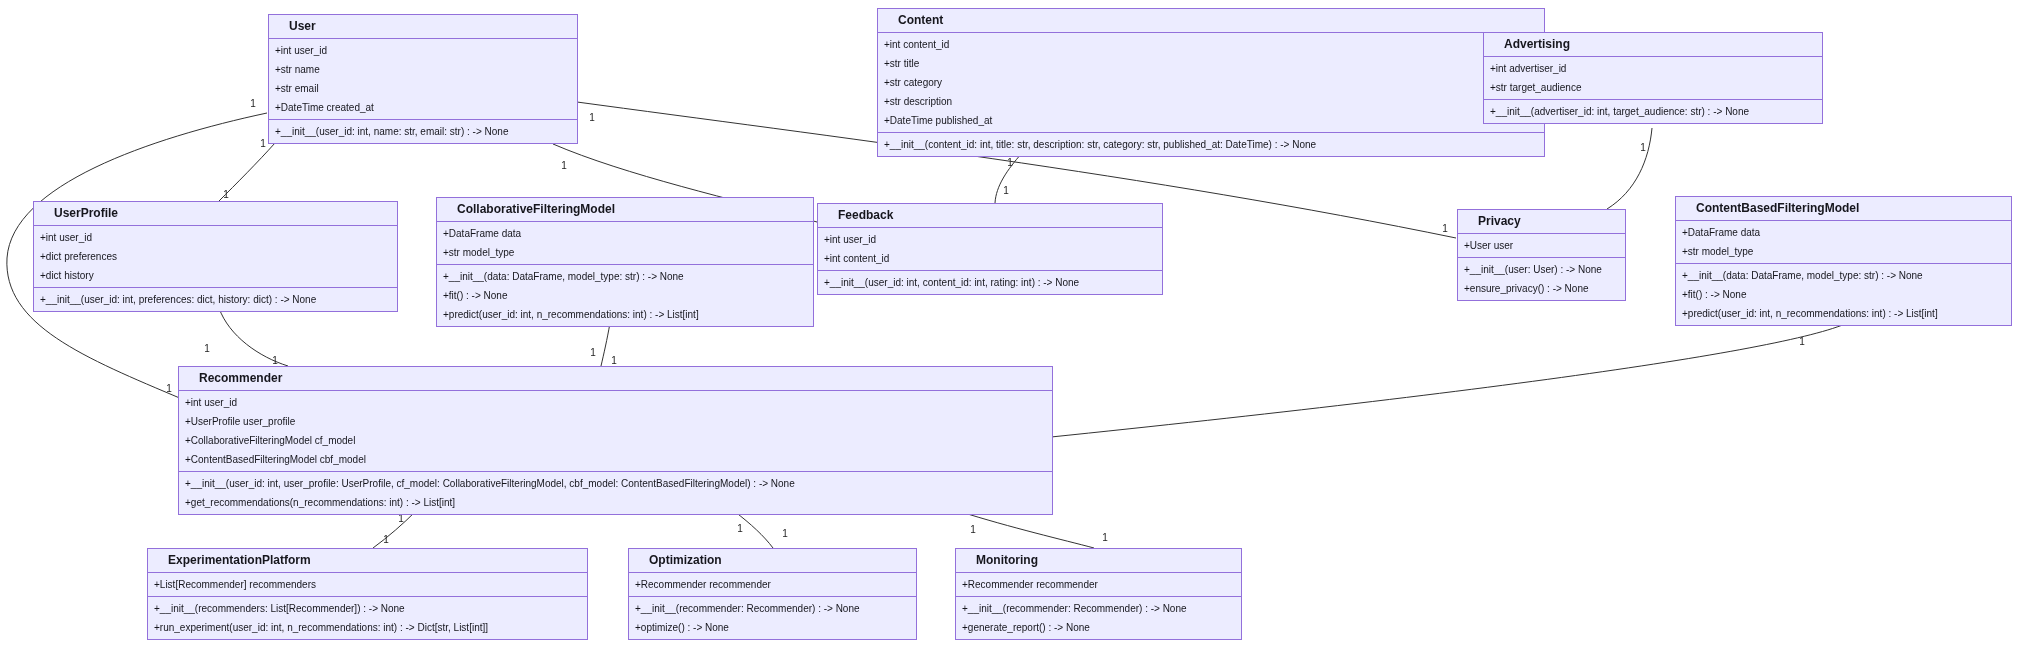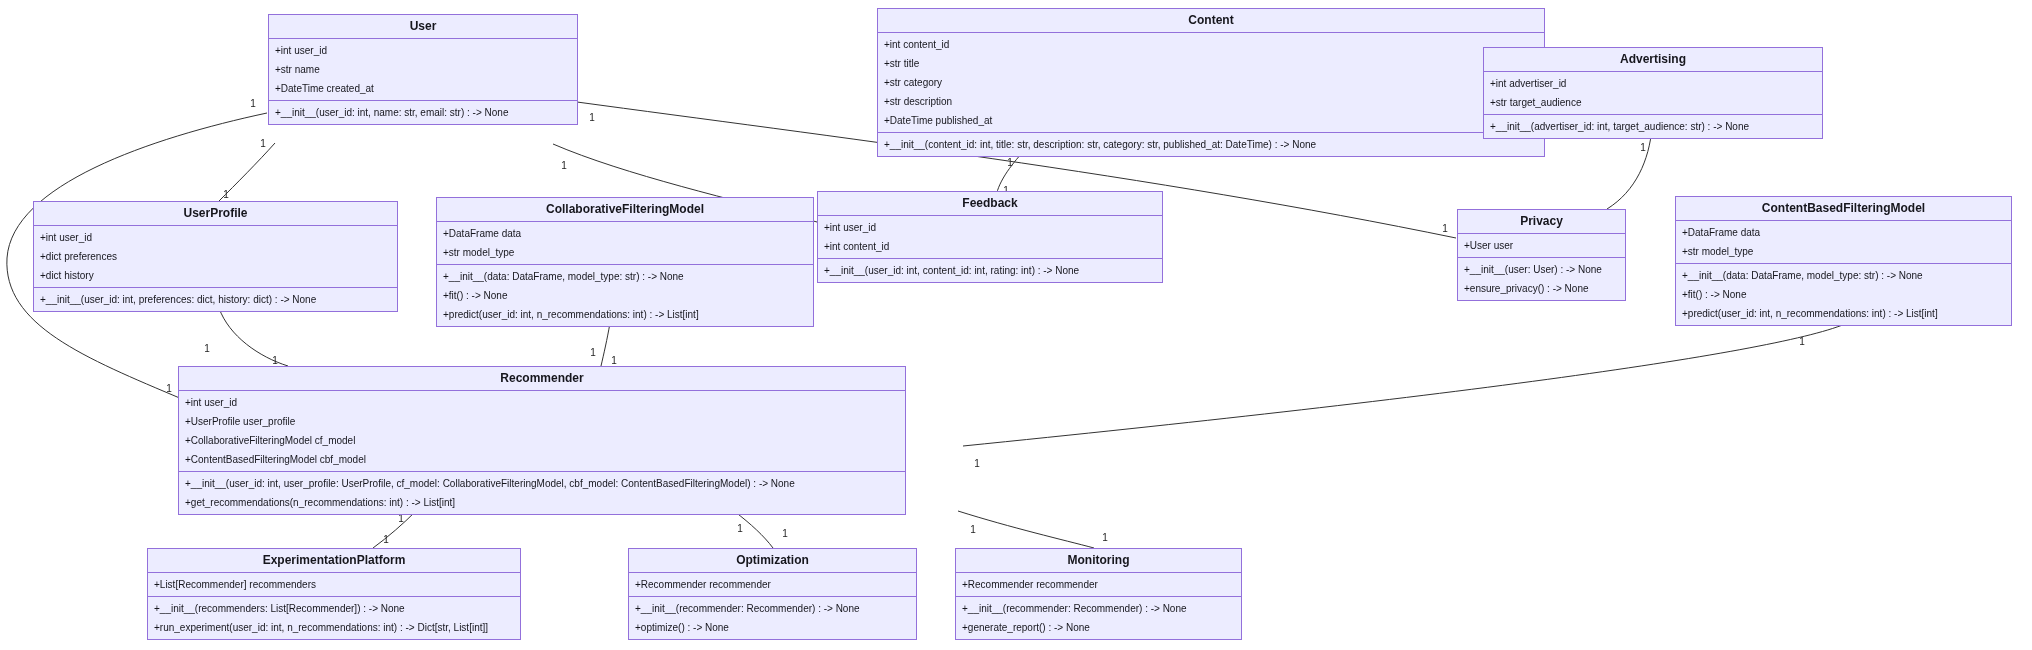--- a/index.html
+++ b/index.html
@@ -10,21 +10,21 @@
   }
   #diagram{position:absolute;left:0;top:0;width:2032px;height:650px;}
   #edge-layer{position:absolute;left:0;top:0;z-index:0;}
   .edge{fill:none;stroke:#333333;stroke-width:1px;}
   .card{font-size:10px;fill:#222222;text-anchor:middle;font-family:"Liberation Sans","DejaVu Sans",sans-serif;}
   .cbox{
     position:absolute;box-sizing:border-box;z-index:1;
     background:#ECECFF;border:1px solid #9370DB;color:#16161d;
   }
   .ctitle{
-    height:23px;line-height:23px;text-align:center;font-weight:bold;font-size:12px;
+    height:23px;line-height:23px;text-align:left;font-weight:bold;font-size:12px;
     border-bottom:1px solid #9370DB;padding:0 20px;white-space:nowrap;overflow:hidden;
   }
   .sec{padding:2px 0;}
   .sec.methods{border-top:1px solid #9370DB;}
   .member{
     height:19px;line-height:19px;font-size:10px;padding:0 6px;
     white-space:nowrap;overflow:hidden;
   }
 </style>
 </head>
@@ -66,40 +66,41 @@
       <text x="275" y="364" class="card">1</text>
       <path d="M610 323 C607 340 604 353 601 366" class="edge"></path>
       <text x="593" y="356" class="card">1</text>
       <text x="614" y="364" class="card">1</text>
     </svg>
 <div class="cbox" style="left: 268px; top: 14px; width: 310px;">
       <div class="ctitle">User</div>
       <div class="sec attributes">
         <div class="member">+int user_id</div>
         <div class="member">+str name</div>
+        <div class="member">+str email</div>
         <div class="member">+DateTime created_at</div>
       </div>
       <div class="sec methods">
         <div class="member">+__init__(user_id: int, name: str, email: str) : -&gt; None</div>
       </div>
     </div>
     <div class="cbox" style="left: 877px; top: 8px; width: 668px;">
       <div class="ctitle">Content</div>
       <div class="sec attributes">
         <div class="member">+int content_id</div>
         <div class="member">+str title</div>
         <div class="member">+str category</div>
         <div class="member">+str description</div>
         <div class="member">+DateTime published_at</div>
       </div>
       <div class="sec methods">
         <div class="member">+__init__(content_id: int, title: str, description: str, category: str, published_at: DateTime) : -&gt; None</div>
       </div>
     </div>
-    <div class="cbox" style="left: 1483px; top: 32px; width: 340px; margin-top: 15px;">
+    <div class="cbox" style="left: 1483px; top: 32px; width: 340px;">
       <div class="ctitle">Advertising</div>
       <div class="sec attributes">
         <div class="member">+int advertiser_id</div>
         <div class="member">+str target_audience</div>
       </div>
       <div class="sec methods">
         <div class="member">+__init__(advertiser_id: int, target_audience: str) : -&gt; None</div>
       </div>
     </div>
     <div class="cbox" style="left: 33px; top: 201px; width: 365px;">
@@ -118,21 +119,21 @@
       <div class="sec attributes">
         <div class="member">+DataFrame data</div>
         <div class="member">+str model_type</div>
       </div>
       <div class="sec methods">
         <div class="member">+__init__(data: DataFrame, model_type: str) : -&gt; None</div>
         <div class="member">+fit() : -&gt; None</div>
         <div class="member">+predict(user_id: int, n_recommendations: int) : -&gt; List[int]</div>
       </div>
     </div>
-    <div class="cbox" style="left: 817px; top: 191px; width: 346px;">
+    <div class="cbox" style="left: 817px; top: 203px; width: 346px;">
       <div class="ctitle">Feedback</div>
       <div class="sec attributes">
         <div class="member">+int user_id</div>
         <div class="member">+int content_id</div>
       </div>
       <div class="sec methods">
         <div class="member">+__init__(user_id: int, content_id: int, rating: int) : -&gt; None</div>
       </div>
     </div>
     <div class="cbox" style="left: 1457px; top: 209px; width: 169px;">
@@ -150,34 +151,34 @@
       <div class="sec attributes">
         <div class="member">+DataFrame data</div>
         <div class="member">+str model_type</div>
       </div>
       <div class="sec methods">
         <div class="member">+__init__(data: DataFrame, model_type: str) : -&gt; None</div>
         <div class="member">+fit() : -&gt; None</div>
         <div class="member">+predict(user_id: int, n_recommendations: int) : -&gt; List[int]</div>
       </div>
     </div>
-    <div class="cbox" style="left: 178px; top: 366px; width: 728px;">
+    <div class="cbox" style="left: 178px; top: 366px; width: 875px;">
       <div class="ctitle">Recommender</div>
       <div class="sec attributes">
         <div class="member">+int user_id</div>
         <div class="member">+UserProfile user_profile</div>
         <div class="member">+CollaborativeFilteringModel cf_model</div>
         <div class="member">+ContentBasedFilteringModel cbf_model</div>
       </div>
       <div class="sec methods">
         <div class="member">+__init__(user_id: int, user_profile: UserProfile, cf_model: CollaborativeFilteringModel, cbf_model: ContentBasedFilteringModel) : -&gt; None</div>
         <div class="member">+get_recommendations(n_recommendations: int) : -&gt; List[int]</div>
       </div>
     </div>
-    <div class="cbox" style="left: 147px; top: 548px; width: 374px;">
+    <div class="cbox" style="left: 147px; top: 548px; width: 441px;">
       <div class="ctitle">ExperimentationPlatform</div>
       <div class="sec attributes">
         <div class="member">+List[Recommender] recommenders</div>
       </div>
       <div class="sec methods">
         <div class="member">+__init__(recommenders: List[Recommender]) : -&gt; None</div>
         <div class="member">+run_experiment(user_id: int, n_recommendations: int) : -&gt; Dict[str, List[int]]</div>
       </div>
     </div>
     <div class="cbox" style="left: 628px; top: 548px; width: 289px;">

